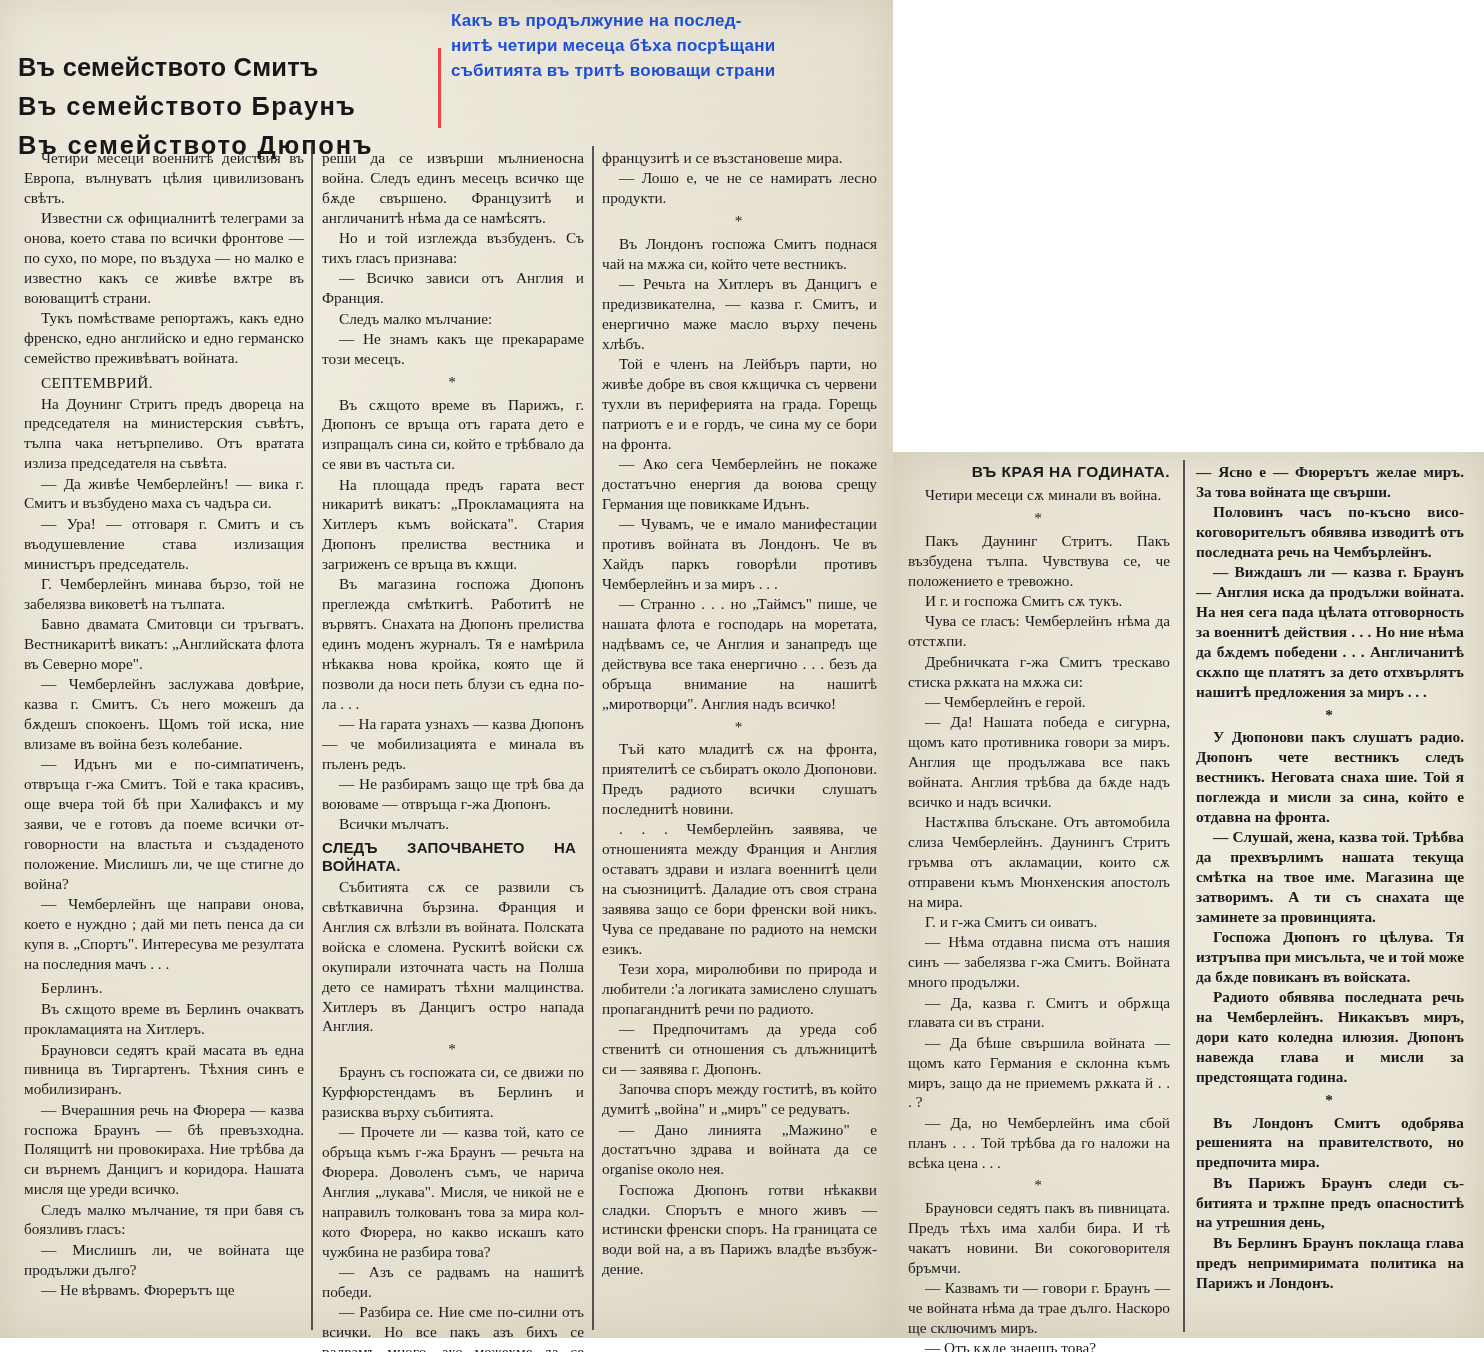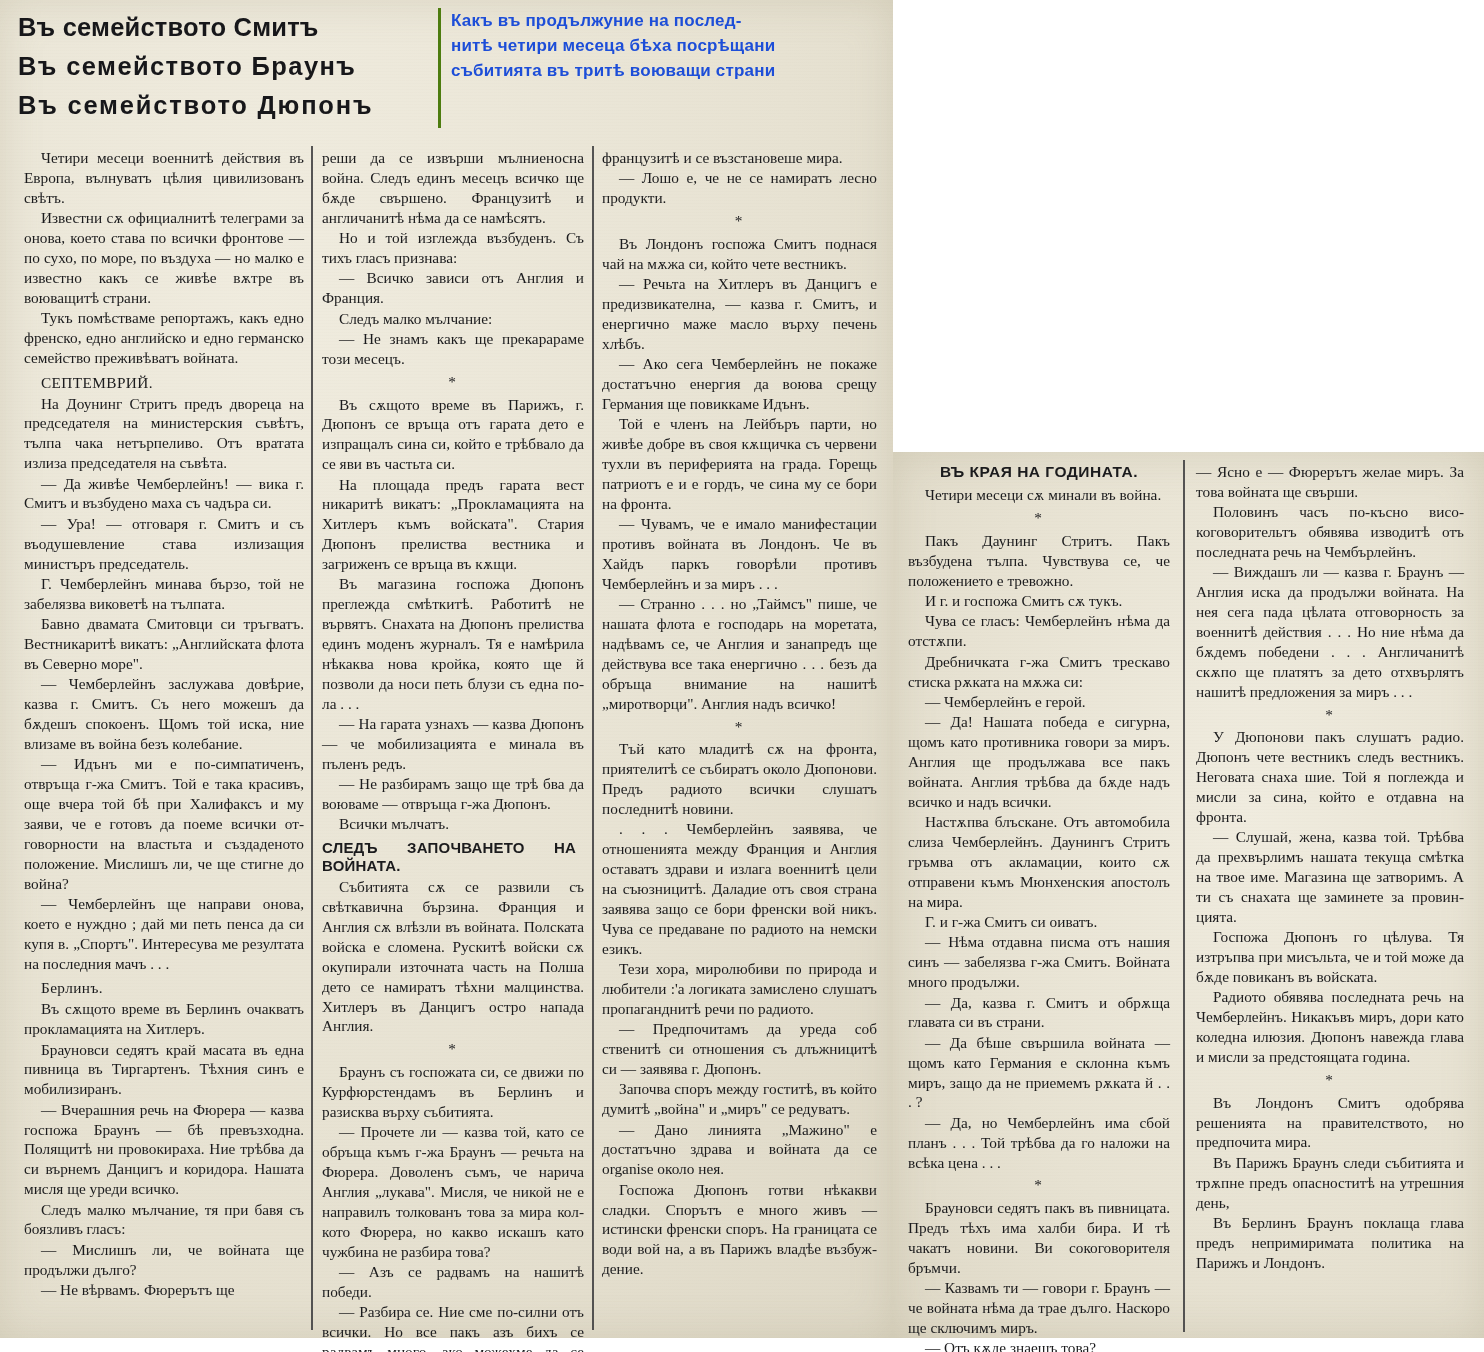--- a/index.html
+++ b/index.html
@@ -51,21 +51,22 @@
     position: absolute;
     left: 18px;
     top: 8px;
     width: 858px;
     height: 120px;
     display: flex;
     flex-direction: row;
   }
   #headline-left {
     width: 420px;
-    border-right: 3px solid #4d7c0f;
+    border-right: 3px solid #ef4444;
+    margin-top: 40px;
   }
   #headline-left .hl {
     font-family: "Liberation Sans", sans-serif;
     font-weight: bold;
     font-size: 25.5px;
     color: #17171a;
     letter-spacing: 0.3px;
     line-height: 1.52;
     white-space: nowrap;
   }
@@ -125,31 +126,31 @@
     letter-spacing: 0.2px;
     line-height: 1.2;
   }
   .col h3.cap {
     font-family: "Liberation Sans", sans-serif;
     font-weight: bold;
     font-size: 15.5px;
     margin: 0 0 3px 0;
     text-indent: 0;
     letter-spacing: 0.5px;
-    text-align: center;
+    text-align: right;
   }
 
   
   #col1 { left: 24px;  top: 148px; width: 280px; height: 1180px; }
   #col2 { left: 322px; top: 148px; width: 262px; height: 1180px; }
   #col3 { left: 602px; top: 148px; width: 275px; height: 1180px; }
 
   
   #col4 { left: 908px;  top: 462px; width: 262px; height: 870px; }
-  #col5 { left: 1196px; top: 462px; width: 268px; height: 870px; }
+  #col5 { left: 1196px; top: 462px; width: 268px; height: 870px; font-weight: bold; }
 
   
   .vrule {
     position: absolute;
     width: 2px;
     background: #3a3a3c;
     opacity: 0.85;
   }
   #vrule1 { left: 311px; top: 146px; height: 1184px; }
   #vrule2 { left: 592px; top: 146px; height: 1184px; }
@@ -227,22 +228,22 @@
     <p>— Азъ се радвамъ на нашитѣ победи.</p>
     <p>— Разбира се. Ние сме по-сил­ни отъ всички. Но все пакъ азъ бихъ се радвамъ много, ако мо­жехме да се споразумеемъ съ</p>
   </div>
 
   <div class="col" id="col3">
     <p class="noind">французитѣ и се възстановеше мира.</p>
     <p>— Лошо е, че не се намиратъ лесно продукти.</p>
     <p class="star">*</p>
     <p>Въ Лондонъ госпожа Смитъ поднася чай на мѫжа си, който чете вестникъ.</p>
     <p>— Речьта на Хитлеръ въ Дан­цигъ е предизвикателна, — казва г. Смитъ, и енергично маже ма­сло върху печень хлѣбъ.</p>
+    <p>Той е членъ на Лейбъръ пар­ти, но живѣе добре въ своя кѫ­щичка съ червени тухли въ пе­риферията на града. Горещь па­триотъ е и е гордъ, че сина му се бори на фронта.</p>
     <p>— Ако сега Чемберлейнъ не покаже достатъчно енергия да воюва срещу Германия ще повик­каме Идънъ.</p>
-    <p>Той е членъ на Лейбъръ пар­ти, но живѣе добре въ своя кѫ­щичка съ червени тухли въ пе­риферията на града. Горещь па­триотъ е и е гордъ, че сина му се бори на фронта.</p>
     <p>— Чувамъ, че е имало мани­фестации противъ войната въ Лондонъ. Че въ Хайдъ паркъ го­ворѣли противъ Чемберлейнъ и за миръ . . .</p>
     <p>— Странно . . . но „Таймсъ" пише, че нашата флота е госпо­дарь на моретата, надѣвамъ се, че Англия и занапредъ ще дей­ствува все така енергично . . . безъ да обръща внимание на на­шитѣ „миротворци". Англия надъ всичко!</p>
     <p class="star">*</p>
     <p>Тъй като младитѣ сѫ на фрон­та, приятелитѣ се събиратъ око­ло Дюпонови. Предъ радиото всички слушатъ последнитѣ но­вини.</p>
     <p>. . . Чемберлейнъ заявява, че отношенията между Франция и Англия оставатъ здрави и изла­га военнитѣ цели на съюзници­тѣ. Даладие отъ своя страна зая­вява защо се бори френски вой никъ. Чува се предаване по ра­диото на немски езикъ.</p>
     <p>Тези хора, миролюбиви по природа и любители :'а логиката замислено слушатъ пропагандни­тѣ речи по радиото.</p>
     <p>— Предпочитамъ да уреда соб ственитѣ си отношения съ длъж­ницитѣ си — заявява г. Дюпонъ.</p>
     <p>Започва споръ между гоститѣ, въ който думитѣ „война" и „миръ" се редуватъ.</p>
     <p>— Дано линията „Мажино" е достатъчно здрава и войната да се organise около нея.</p>
     <p>Госпожа Дюпонъ готви нѣкак­ви сладки. Спорътъ е много живъ — истински френски споръ. На границата се води вой на, а въ Парижъ владѣе възбуж­дение.</p>

